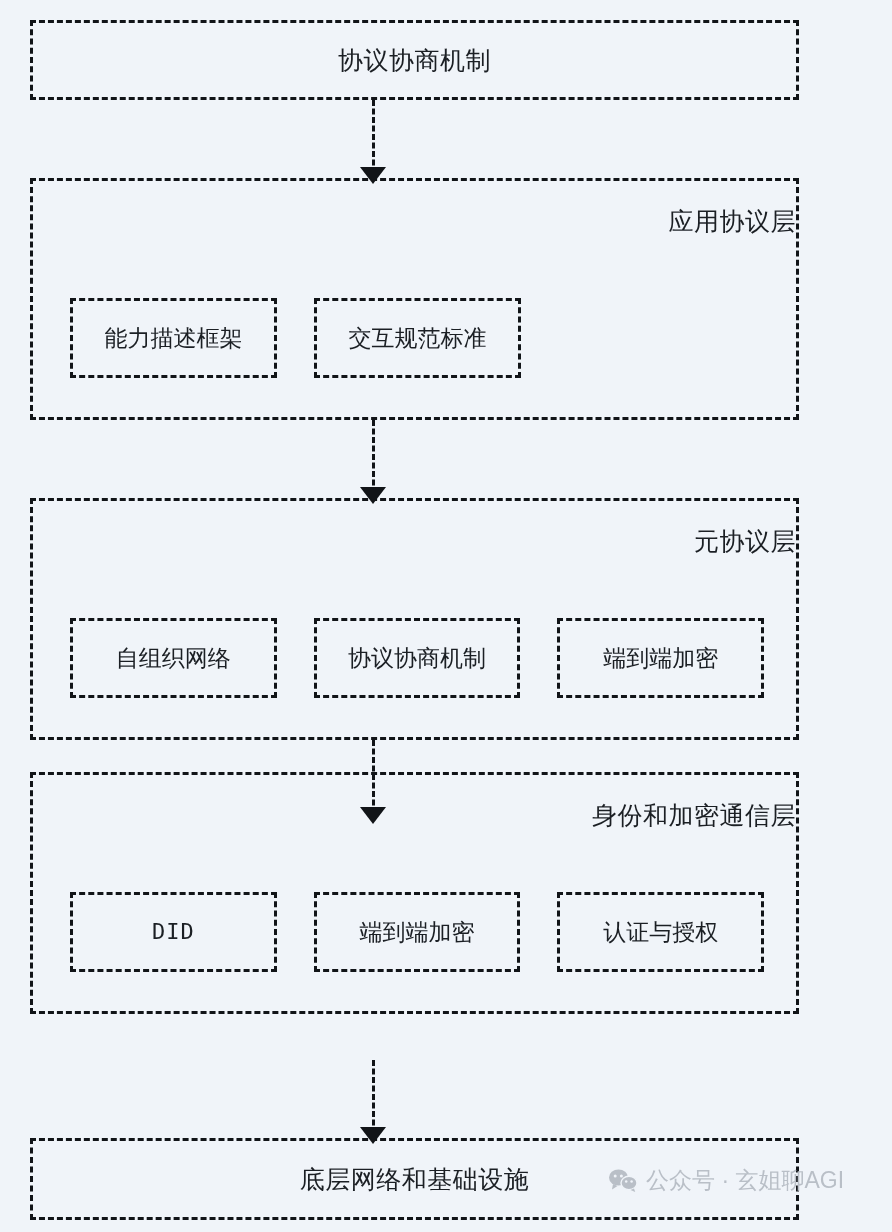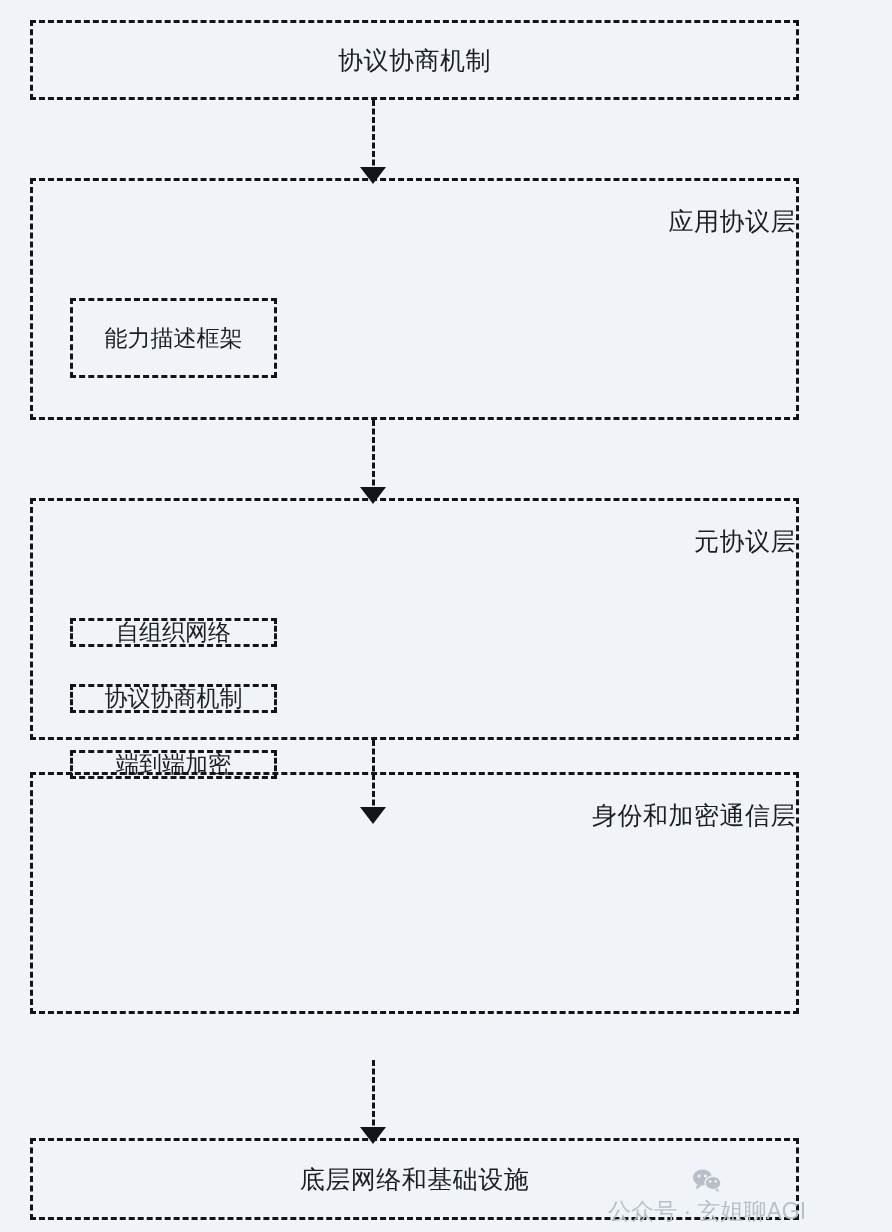--- a/index.html
+++ b/index.html
@@ -51,21 +51,21 @@
   .layer-box.short .layer-title { top: 50%; transform: translateY(-50%); }
 
   
   .sub-row {
     position: absolute;
     left: 37px;                 
     top: 117px;
     width: 694px;
     height: 80px;
     display: flex;
-    flex-direction: column;
+    flex-direction: row;
     align-items: stretch;
     justify-content: flex-start;
     gap: 37px;
   }
   .sub-box {
     box-sizing: border-box;
     width: 207px;
     height: 80px;
     border: 3px dashed #111418;
     display: flex;
@@ -101,21 +101,21 @@
     border-right: 13px solid transparent;
     border-top: 17px solid #111418;
   }
 
   
   .watermark {
     position: absolute;
     left: 608px;
     top: 1168px;
     display: flex;
-    flex-direction: column;
+    flex-direction: row;
     align-items: center;
     gap: 8px;
     color: #b9bfc7;
     font-family: "Liberation Sans", sans-serif;
     font-size: 23px;
     line-height: 1;
     white-space: nowrap;
     pointer-events: none;
   }
   .watermark .wechat-icon {
@@ -136,20 +136,23 @@
 
   <div class="connector" style="top:100px; height:74px;"></div>
   <div class="arrowhead" style="top:167px;"></div>
 
   <div class="layer-box tall" style="top:178px; height:242px;">
     <div class="layer-title">应用协议层</div>
     <div class="sub-row">
       <div class="sub-box">
         <span class="sub-label">能力描述框架</span>
       </div>
+      <div class="sub-box">
+        <span class="sub-label">交互规范标准</span>
+      </div>
     </div>
   </div>
 
   <div class="connector" style="top:420px; height:74px;"></div>
   <div class="arrowhead" style="top:487px;"></div>
 
   <div class="layer-box tall" style="top:498px; height:242px;">
     <div class="layer-title">元协议层</div>
     <div class="sub-row">
       <div class="sub-box">
@@ -162,20 +165,31 @@
         <span class="sub-label">端到端加密</span>
       </div>
     </div>
   </div>
 
   <div class="connector" style="top:740px; height:74px;"></div>
   <div class="arrowhead" style="top:807px;"></div>
 
   <div class="layer-box tall" style="top:772px; height:242px;">
     <div class="layer-title">身份和加密通信层</div>
+    <div class="sub-row">
+      <div class="sub-box">
+        <span class="sub-label mono">DID</span>
+      </div>
+      <div class="sub-box">
+        <span class="sub-label">端到端加密</span>
+      </div>
+      <div class="sub-box">
+        <span class="sub-label">认证与授权</span>
+      </div>
+    </div>
   </div>
 
   <div class="connector" style="top:1060px; height:74px;"></div>
   <div class="arrowhead" style="top:1127px;"></div>
 
   <div class="layer-box short" style="top:1138px; height:82px;">
     <div class="layer-title">底层网络和基础设施</div>
   </div>
 
   <div class="watermark">

